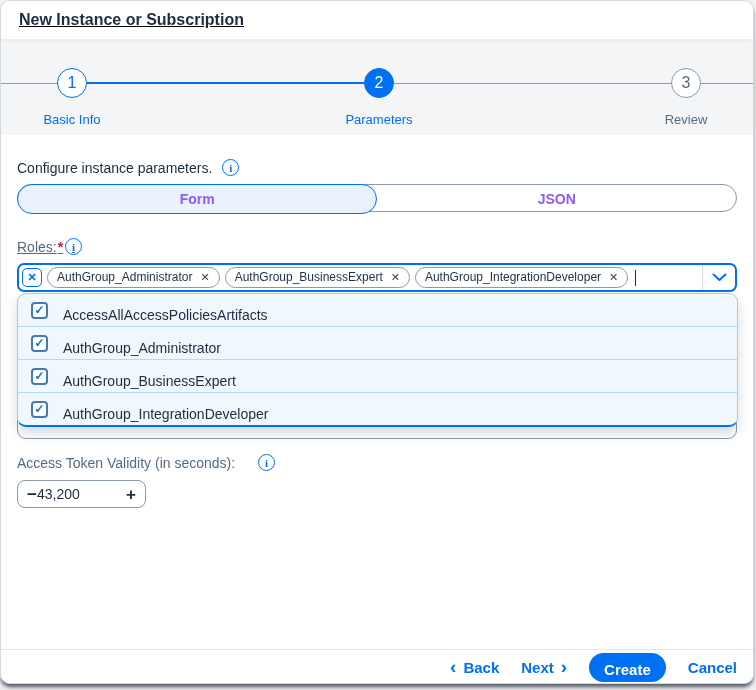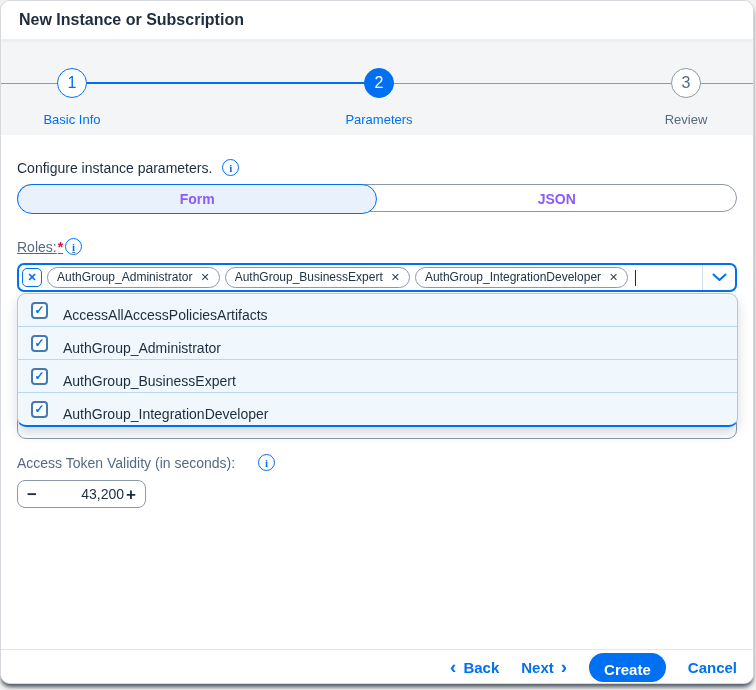--- a/index.html
+++ b/index.html
@@ -2,21 +2,21 @@
 <html><head>
 <meta charset="utf-8">
 <style>
   html,body{margin:0;padding:0;background:#f2f2f2;font-family:"Liberation Sans",sans-serif;}
   .stage{position:relative;width:756px;height:690px;overflow:hidden;}
   .dialog{position:absolute;left:0;top:0;width:754px;height:684px;background:#fff;
     border:1px solid #d5d9dd;border-radius:10px;box-sizing:border-box;overflow:hidden;
     box-shadow:0 4px 4px -1px rgba(45,55,70,.85);}
   
   .hdr{position:absolute;left:0;top:0;right:0;height:38px;background:#fff;
-    border-bottom:1px solid #eceff2;box-shadow:0 1px 3px rgba(0,0,0,.06);z-index:8;}
+    border-bottom:1px solid #eceff2;box-shadow:0 1px 3px rgba(0,0,0,.06);z-index:8;text-decoration:underline;}
   .hdr h1{margin:0;padding:10px 0 0 18px;font-size:16px;font-weight:700;color:#1d2d3e;}
   
   .wiz{position:absolute;left:0;top:39px;right:0;height:95px;background:#f4f5f6;}
   .track{position:absolute;top:43px;left:0;right:0;height:0;}
   .seg{position:absolute;top:0;height:1px;}
   .seg.s0{left:0;width:56px;background:#8b99a8;}
   .seg.s1{left:86px;width:277px;background:#0070f2;height:2px;top:-1px;}
   .seg.s2{left:393px;width:277px;background:#8b99a8;}
   .seg.s3{left:700px;width:56px;background:#8b99a8;}
   .step{position:absolute;top:28px;width:120px;text-align:center;cursor:pointer;}
@@ -70,21 +70,21 @@
     box-sizing:border-box;display:flex;align-items:center;justify-content:center;cursor:pointer;flex:0 0 auto;}
   .cb .mk{color:#0070f2;font-size:12px;font-weight:700;line-height:1;margin-top:-1px;}
   .opt .olab{font-size:14px;color:#1d2d3e;margin-top:9px;}
   
   .atv-lab{position:absolute;left:16px;top:453px;display:flex;align-items:center;gap:23px;
     font-size:14px;color:#556b82;z-index:6;}
   .stepper{position:absolute;left:16px;top:479px;width:129px;height:28px;border:1px solid #8b99a8;
     border-radius:8px;box-sizing:border-box;background:#fff;display:flex;align-items:center;
     padding:0 9px;z-index:6;}
   .st-btn{font-size:17px;font-weight:700;color:#1d2d3e;cursor:pointer;line-height:1;}
-  .st-val{flex:1;text-align:right;font-size:14px;color:#1d2d3e;margin-right:2px;}
+  .st-val{flex:1;text-align:left;font-size:14px;color:#1d2d3e;margin-right:2px;}
   
   .ftr{position:absolute;left:0;right:0;top:648px;height:36px;background:#fff;
     border-top:1px solid #e4e7ea;display:flex;align-items:center;justify-content:flex-end;
     gap:22px;padding-right:16px;box-sizing:border-box;}
   .lnk{display:inline-flex;align-items:center;gap:7px;background:none;border:none;
     font-family:inherit;font-size:15px;font-weight:700;color:#0070f2;cursor:pointer;padding:0;}
   .lnk .ch{font-size:19px;font-weight:700;line-height:1;margin-top:-2px;}
   .prim{background:#0070f2;color:#fff;border:none;border-radius:15px;height:29px;
     padding:8px 15px;font-family:inherit;font-size:15px;font-weight:700;cursor:pointer;}
 </style>

